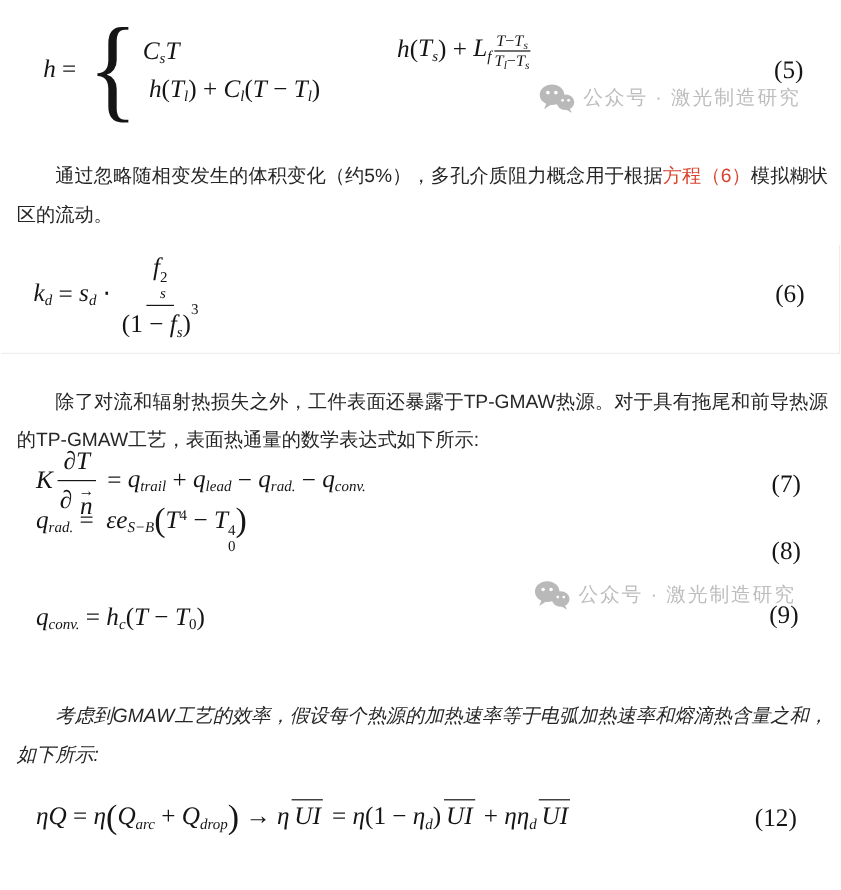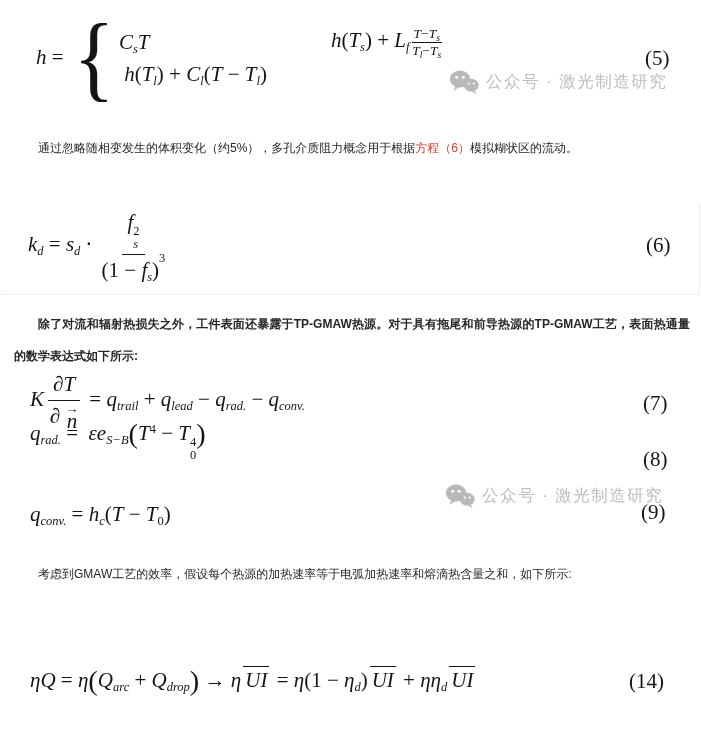--- a/index.html
+++ b/index.html
@@ -36,44 +36,44 @@
   .brace{display:inline-block;font-family:"Liberation Serif",serif;font-size:96px;
          line-height:90px;font-weight:400;transform:scaleX(0.9);margin:0 2px;}
   .cases{display:grid;grid-template-columns:212px auto;row-gap:4px;align-items:center;}
   .case-expr,.case-cond{white-space:pre;}
 
   .eq{position:absolute;display:flex;align-items:center;}
   .eq-num{position:absolute;font-family:"Liberation Serif",serif;
           font-size:21px;color:#151515;}
 
   
-  .para{position:absolute;left:14px;width:676px;margin:0;font-size:12px;
+  .para{position:absolute;left:14px;width:676px;margin:0;font-size:16px;
         line-height:32px;color:#262626;text-indent:2em;text-align:justify;}
   .eqlink{color:#d9432f;text-indent:0;}
 
   
   .watermark{position:absolute;display:flex;align-items:center;gap:7px;
              color:#bdbdbd;font-size:16.5px;letter-spacing:1.5px;}
   .wm-icon{flex:0 0 auto;}
 
   
   .img-edge{position:absolute;top:204px;left:1px;width:698px;height:90px;
             border-right:1px solid #ededed;border-bottom:1px solid #ededed;}
 
   
   #eq5{top:12px;left:36px;}     #eq5num{top:46px;left:645px;}
   #wm1{top:69px;left:449px;}
   #p1{top:132px;}
   #eq6{top:210px;left:28px;}    #eq6num{top:233px;left:646px;}
-  #p2{top:308px;font-weight:bold;}
+  #p2{top:320px;}
   #eq7{top:372px;left:30px;}    #eq7num{top:391px;left:643px;}
   #eq8{top:421px;left:30px;}    #eq8num{top:447px;left:643px;}
   #wm2{top:483px;left:445px;}
   #eq9{top:502px;left:30px;text-align:right;}    #eq9num{top:500px;left:641px;}
-  #p3{top:558px;}
+  #p3{top:582px;font-style:italic;}
   #eq10{top:666px;left:30px;}   #eq10num{top:669px;left:629px;}
 </style>
 </head>
 <body>
 
 <div class="page">
 
   <div class="eq math" id="eq5">
     <span class="mrow"><span class="mi">h</span><span class="mr"> = </span></span>
     <span class="brace">{</span>
@@ -138,15 +138,15 @@
   <div class="eq math" id="eq9">
     <span class="mrow"><span class="grp"><span class="mi">q</span><sub class="mi">conv.</sub></span><span class="mr"> = </span><span class="grp"><span class="mi">h</span><sub class="mi">c</sub></span><span class="mr">(</span><span class="mi">T</span><span class="mr"> − </span><span class="grp"><span class="mi">T</span><sub>0</sub></span><span class="mr">)</span></span>
   </div>
   <span class="eq-num" id="eq9num">(9)</span>
 
   <p class="para" id="p3"><span>考虑到GMAW工艺的效率，假设每个热源的加热速率等于电弧加热速率和熔滴热含量之和，如下所示:</span></p>
 
   <div class="eq math" id="eq10">
     <span class="mrow"><span class="mi">ηQ</span><span class="mr"> = </span><span class="mi">η</span><span class="bigp">(</span><span class="grp"><span class="mi">Q</span><sub class="mi">arc</sub></span><span class="mr"> + </span><span class="grp"><span class="mi">Q</span><sub class="mi">drop</sub></span><span class="bigp">)</span><span class="mr"> → </span><span class="mi">η</span><span class="ovl"><span class="mi">UI</span></span><span class="mr"> = </span><span class="mi">η</span><span class="mr">(1 − </span><span class="grp"><span class="mi">η</span><sub class="mi">d</sub></span><span class="mr">)</span><span class="ovl"><span class="mi">UI</span></span><span class="mr"> + </span><span class="mi">ηη</span><sub class="mi">d</sub><span class="ovl"><span class="mi">UI</span></span></span>
   </div>
-  <span class="eq-num" id="eq10num">(14)</span>
+  <span class="eq-num" id="eq10num">(12)</span>
 
 </div>
 
 </body></html>

